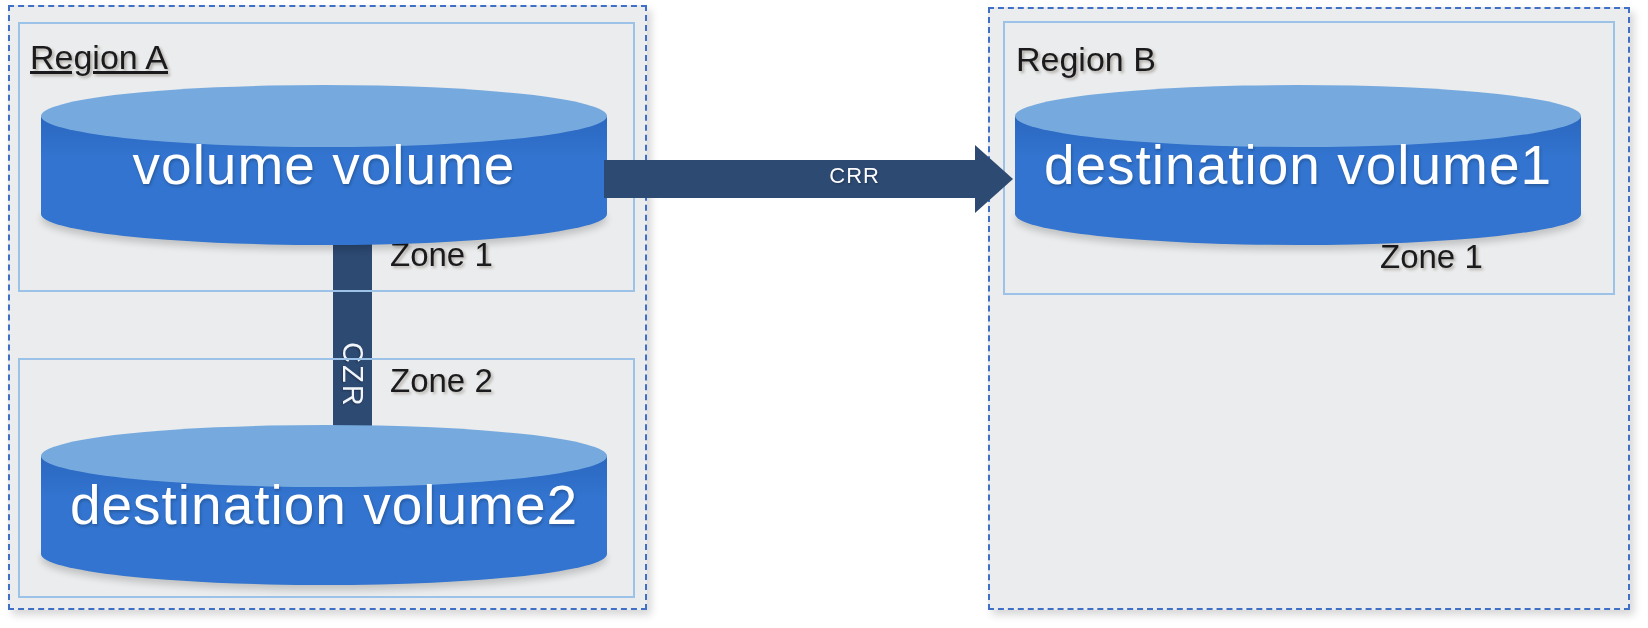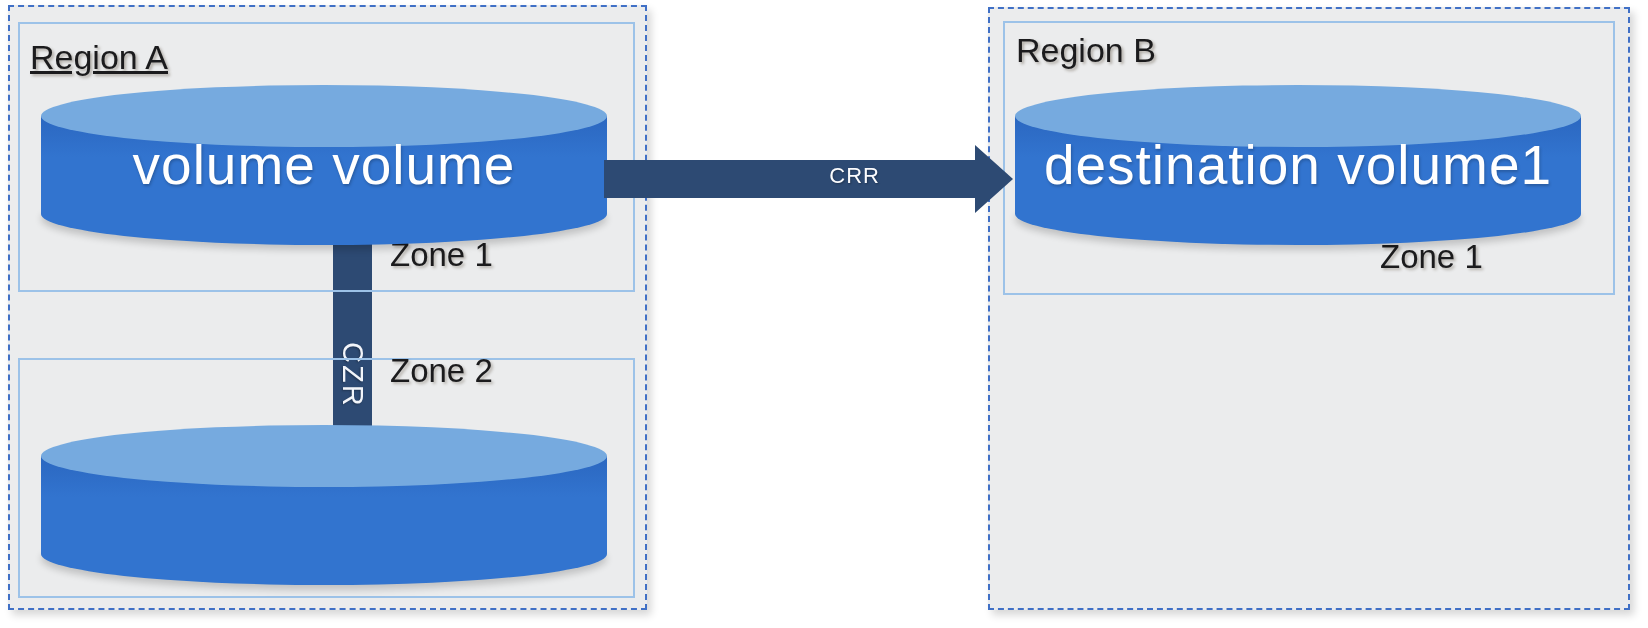--- a/index.html
+++ b/index.html
@@ -19,27 +19,27 @@
     border:2px solid #9cc2e8;z-index:3;
   }
   #zone-a1{left:18px;top:22px;width:617px;height:270px;}
   #zone-a2{left:18px;top:358px;width:617px;height:240px;}
   #zone-b1{left:1003px;top:21px;width:612px;height:274px;}
   .region-label{
     position:absolute;z-index:4;font-size:34px;color:#1b1b1d;
     text-shadow:2px 2px 3px rgba(60,45,25,0.35);white-space:nowrap;
   }
   #region-a-label{left:30px;top:38px;text-decoration:underline;}
-  #region-b-label{left:1016px;top:31px;}
+  #region-b-label{left:1016px;top:40px;}
   .zone-label{
     position:absolute;z-index:4;font-size:33px;color:#1b1b1d;text-align:left;
     text-shadow:2px 2px 3px rgba(60,45,25,0.3);white-space:nowrap;
   }
   #zone-a1-label{left:390px;top:236px;width:220px;}
-  #zone-a2-label{left:390px;top:352px;width:220px;}
+  #zone-a2-label{left:390px;top:362px;width:220px;}
   #zone-b1-label{left:1380px;top:238px;width:220px;}
   .cylinder{position:absolute;width:566px;height:160px;z-index:4;}
   .cyl-bottom{
     position:absolute;left:0;top:98px;width:100%;height:62px;border-radius:50%;
     background:#3274cf;box-shadow:0 5px 7px rgba(0,0,0,0.18);
   }
   .cyl-body{
     position:absolute;left:0;top:31px;width:100%;height:98px;
     background:linear-gradient(180deg,#2b67c0 0%,#3274cf 42%);
   }
@@ -105,20 +105,21 @@
     <div class="cyl-bottom"></div>
     <div class="cyl-body"></div>
     <div class="cyl-top"></div>
     <div class="cyl-label">volume volume</div>
   </div>
 
   <div class="cylinder" id="destination-volume2">
     <div class="cyl-bottom"></div>
     <div class="cyl-body"></div>
     <div class="cyl-top"></div>
+    <div class="cyl-label">destination volume2</div>
   </div>
 
   <div class="region" id="region-b"></div>
   <div class="region-label" id="region-b-label">Region B</div>
 
   <div class="zone" id="zone-b1"></div>
   <div class="zone-label" id="zone-b1-label">Zone 1</div>
 
   <div class="cylinder" id="destination-volume1">
     <div class="cyl-bottom"></div>

